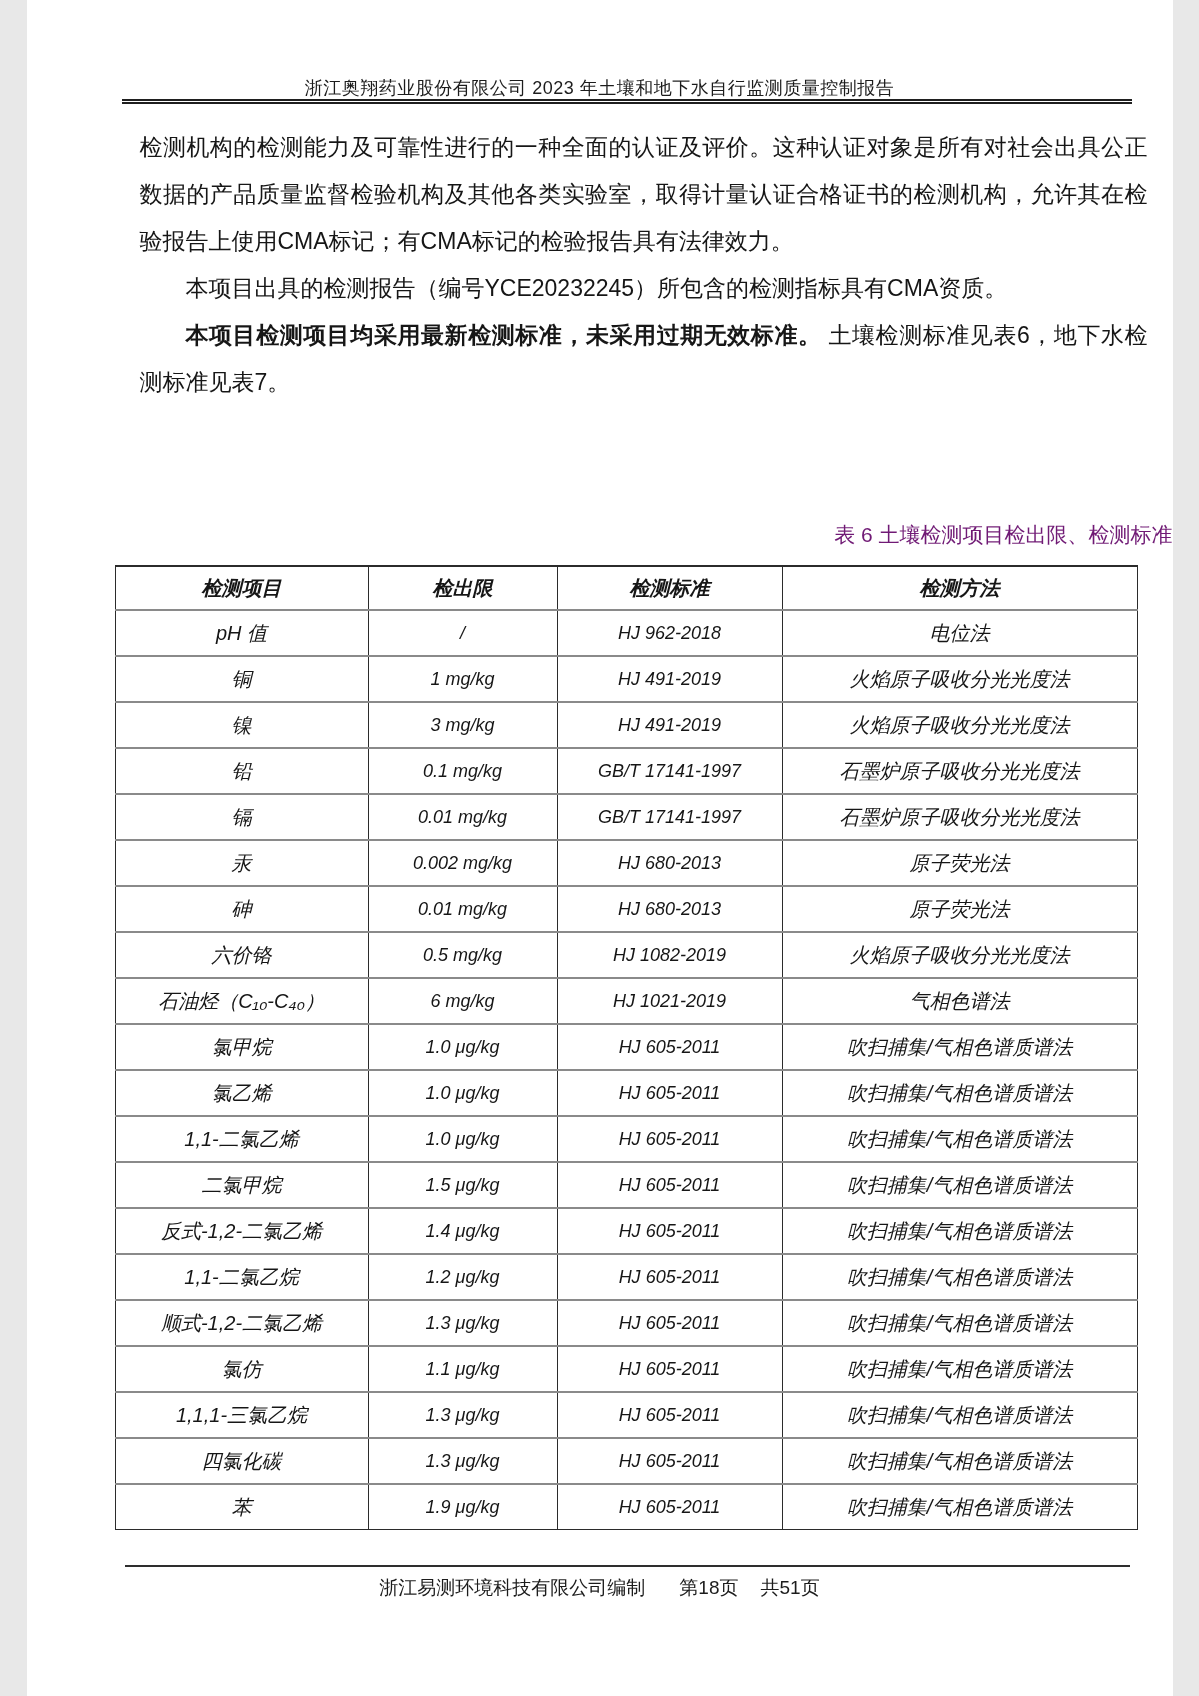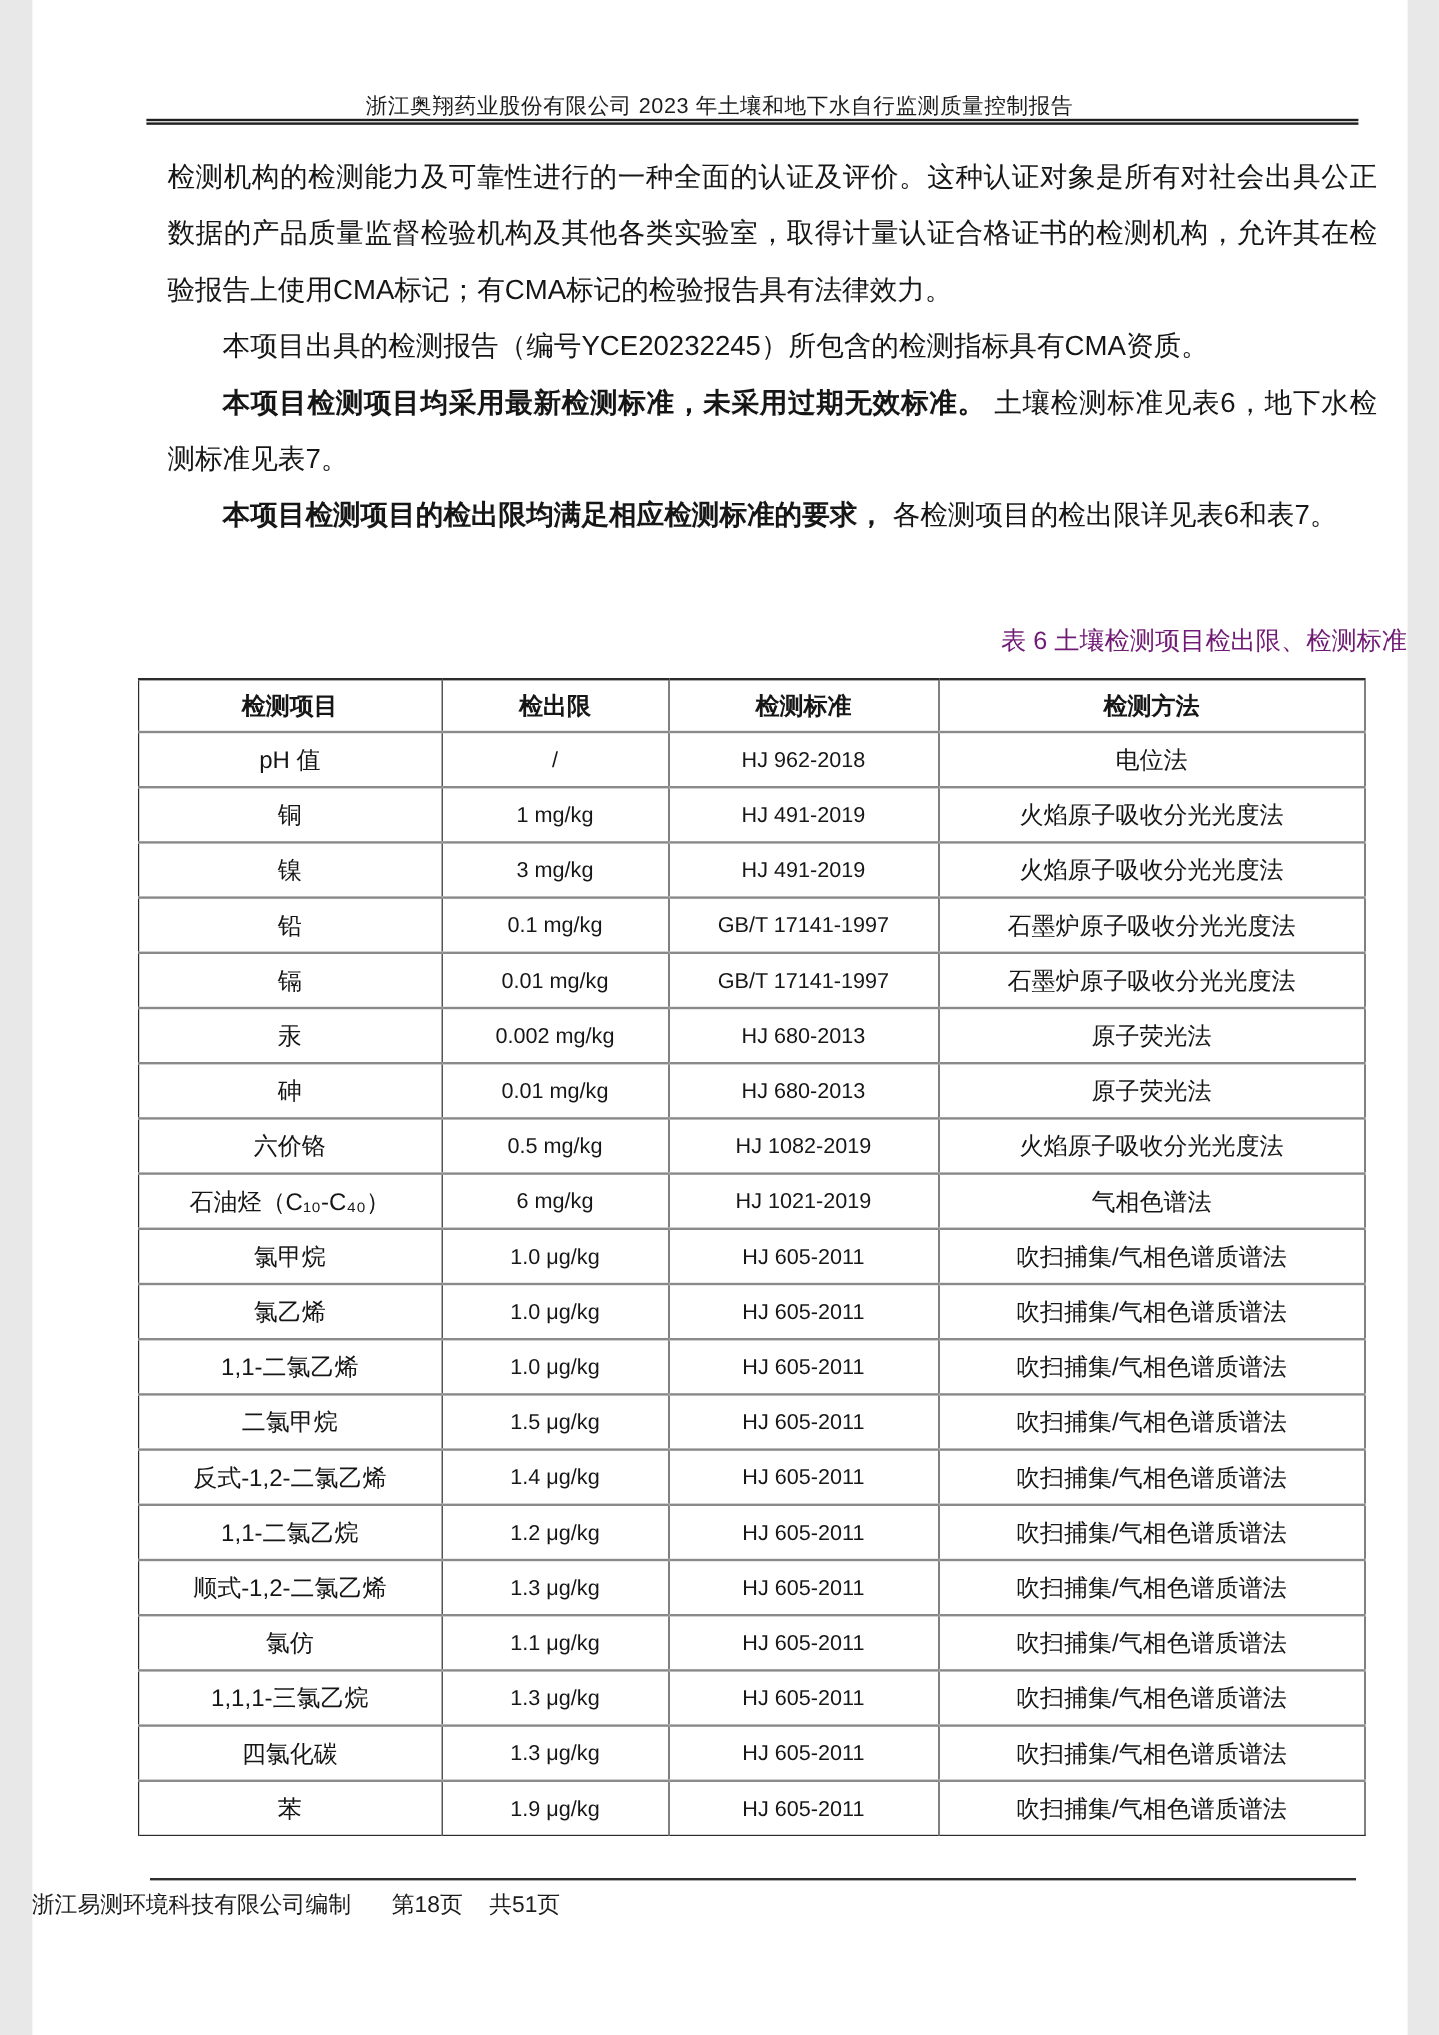--- a/index.html
+++ b/index.html
@@ -49,20 +49,21 @@
     line-height: 42px;
     color: #701a75;
   }
   table.detect-table {
     position: absolute;
     top: 565px; left: 88px;
     width: 1022px;
     border-collapse: collapse;
     table-layout: fixed;
     border: 1.5px solid #2b2b2b;
+    font-style: italic;
   }
   .detect-table th, .detect-table td {
     border-left: 1.5px solid #2b2b2b;
     border-top: 2px solid #8a8a8a;
     text-align: center;
     vertical-align: middle;
     padding: 0 4px;
     overflow: hidden;
   }
   .detect-table thead th {
@@ -81,20 +82,21 @@
   .footer-rule {
     position: absolute;
     top: 1565px; left: 98px;
     width: 1005px; height: 0;
     border-top: 2.5px solid #2e2e2e;
   }
   .doc-footer {
     position: absolute;
     top: 1573px; left: 0; right: 0;
     display: flex;
+    justify-content: center;
     align-items: baseline;
     font-size: 19px;
     line-height: 30px;
     color: #1c1c1c;
   }
   .doc-footer .gap-lg { display: inline-block; width: 34px; }
   .doc-footer .gap-sm { display: inline-block; width: 22px; }
 </style>
 </head>
 <body>
@@ -107,24 +109,20 @@
   <div class="body-text">
     <p>
       <span>检测机构的检测能力及可靠性进行的一种全面的认证及评价。这种认证对象是所有对社会出具公正数据的产品质量监督检验机构及其他各类实验室，取得计量认证合格证书的检测机构，允许其在检验报告上使用CMA标记；有CMA标记的检验报告具有法律效力。</span>
     </p>
     <p class="indent">
       <span>本项目出具的检测报告（编号YCE20232245）所包含的检测指标具有CMA资质。</span>
     </p>
     <p class="indent">
       <span class="seg-bold">本项目检测项目均采用最新检测标准，未采用过期无效标准。</span>
       <span>土壤检测标准见表6，地下水检测标准见表7。</span>
-    </p>
-    <p class="indent">
-      <span class="seg-bold">本项目检测项目的检出限均满足相应检测标准的要求，</span>
-      <span>各检测项目的检出限详见表6和表7。</span>
     </p>
   </div>
 
   <div class="table-title">表 6 土壤检测项目检出限、检测标准</div>
 
   <table class="detect-table">
     <colgroup>
       <col style="width:253px">
       <col style="width:189px">
       <col style="width:225px">

